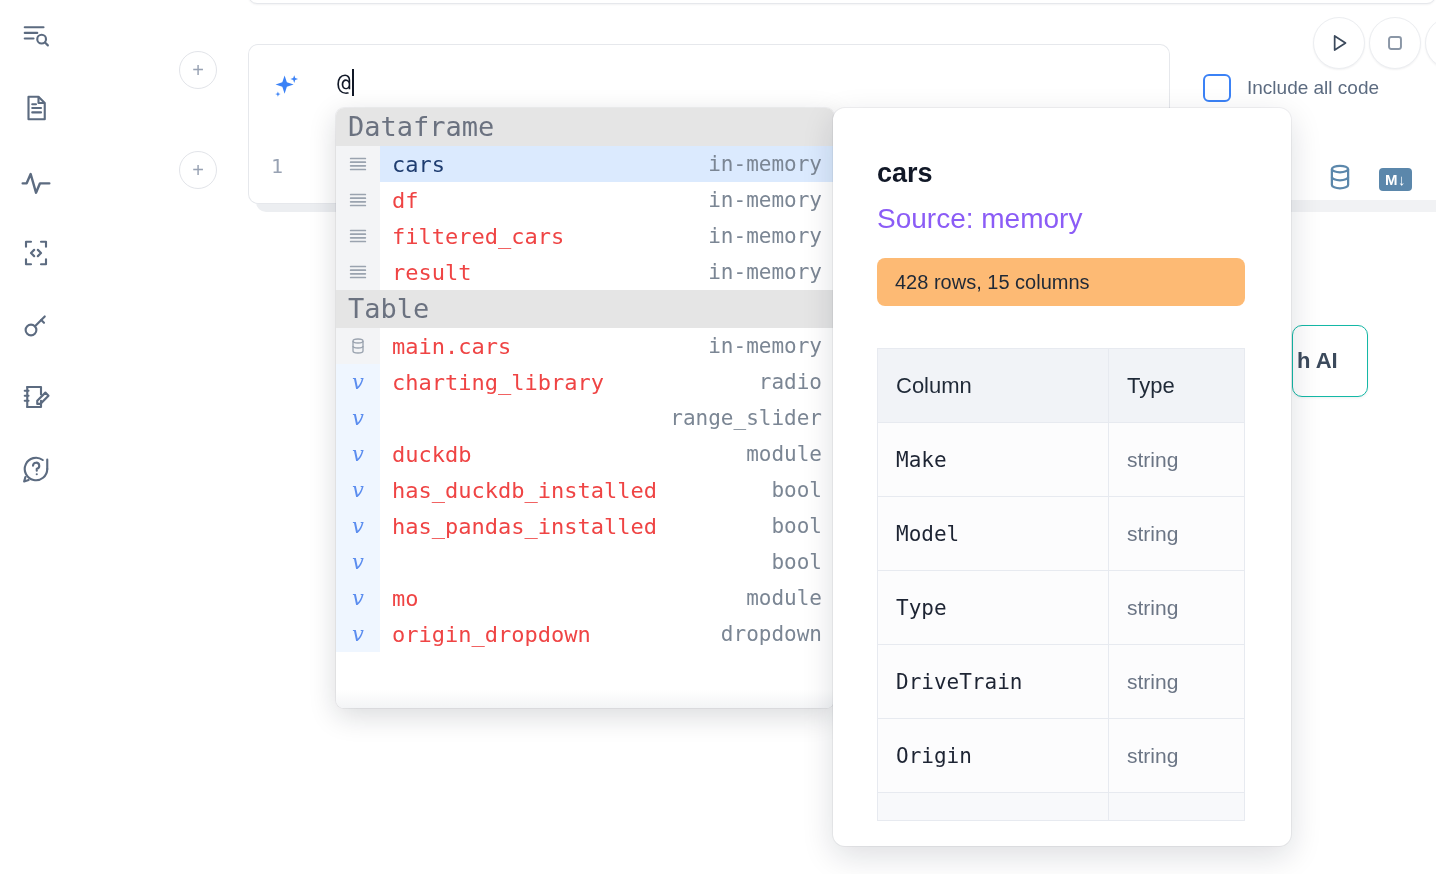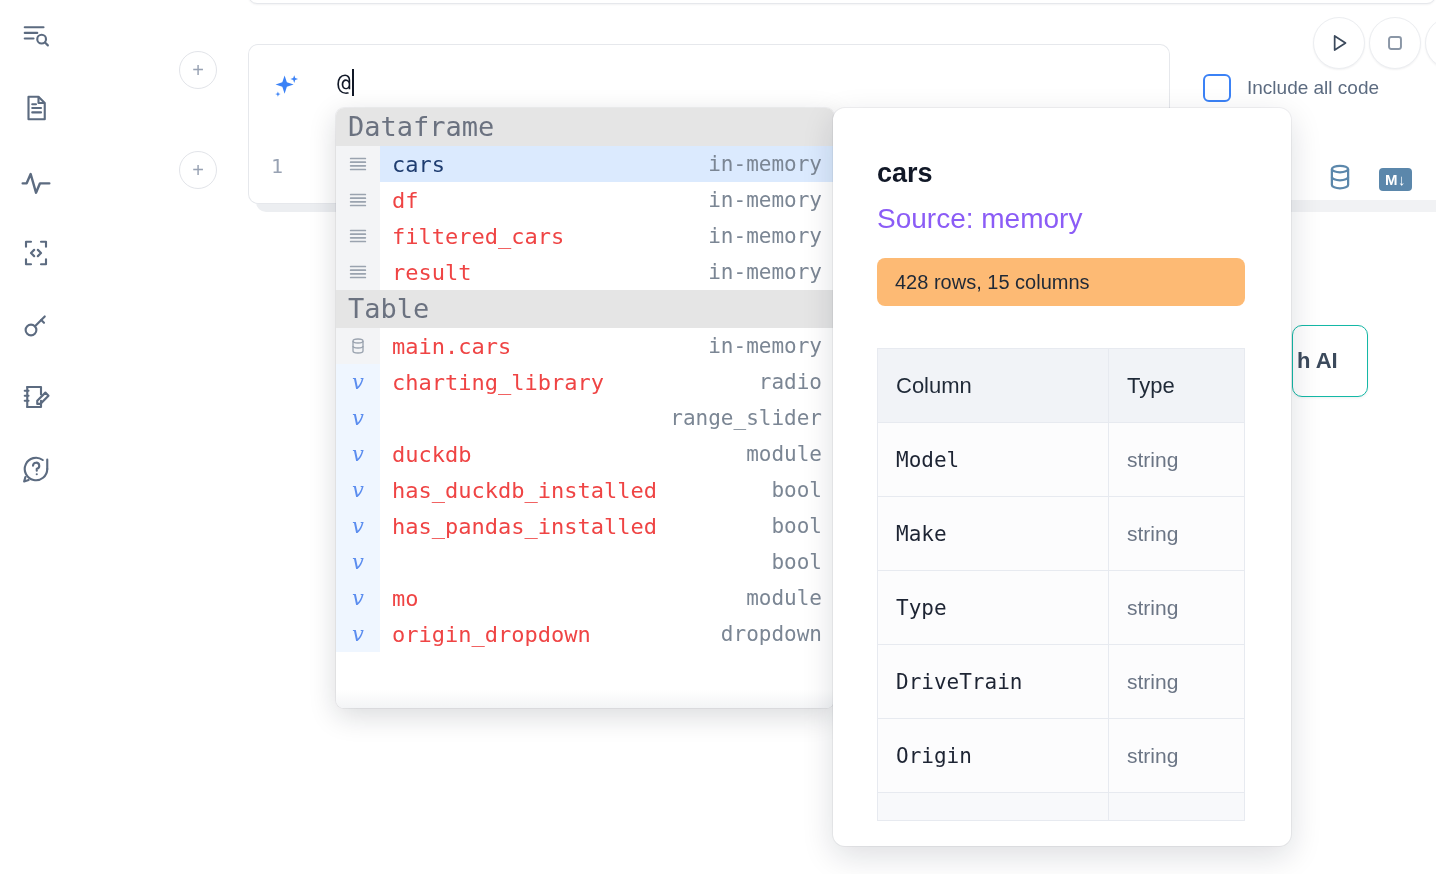--- a/index.html
+++ b/index.html
@@ -370,25 +370,25 @@
     <div class="detail-pill">428 rows, 15 columns</div>
     <table class="detail-table">
       <thead>
           <tr>
         <th>Column</th>
         <th>Type</th>
       </tr>
         </thead>
       <tbody id="schema-body">
           <tr>
+            <td class="col">Make</td>
+            <td class="typ">string</td>
+          </tr>
+          <tr>
             <td class="col">Model</td>
-            <td class="typ">string</td>
-          </tr>
-          <tr>
-            <td class="col">Make</td>
             <td class="typ">string</td>
           </tr>
           <tr>
             <td class="col">Type</td>
             <td class="typ">string</td>
           </tr>
           <tr>
             <td class="col">DriveTrain</td>
             <td class="typ">string</td>
           </tr>

